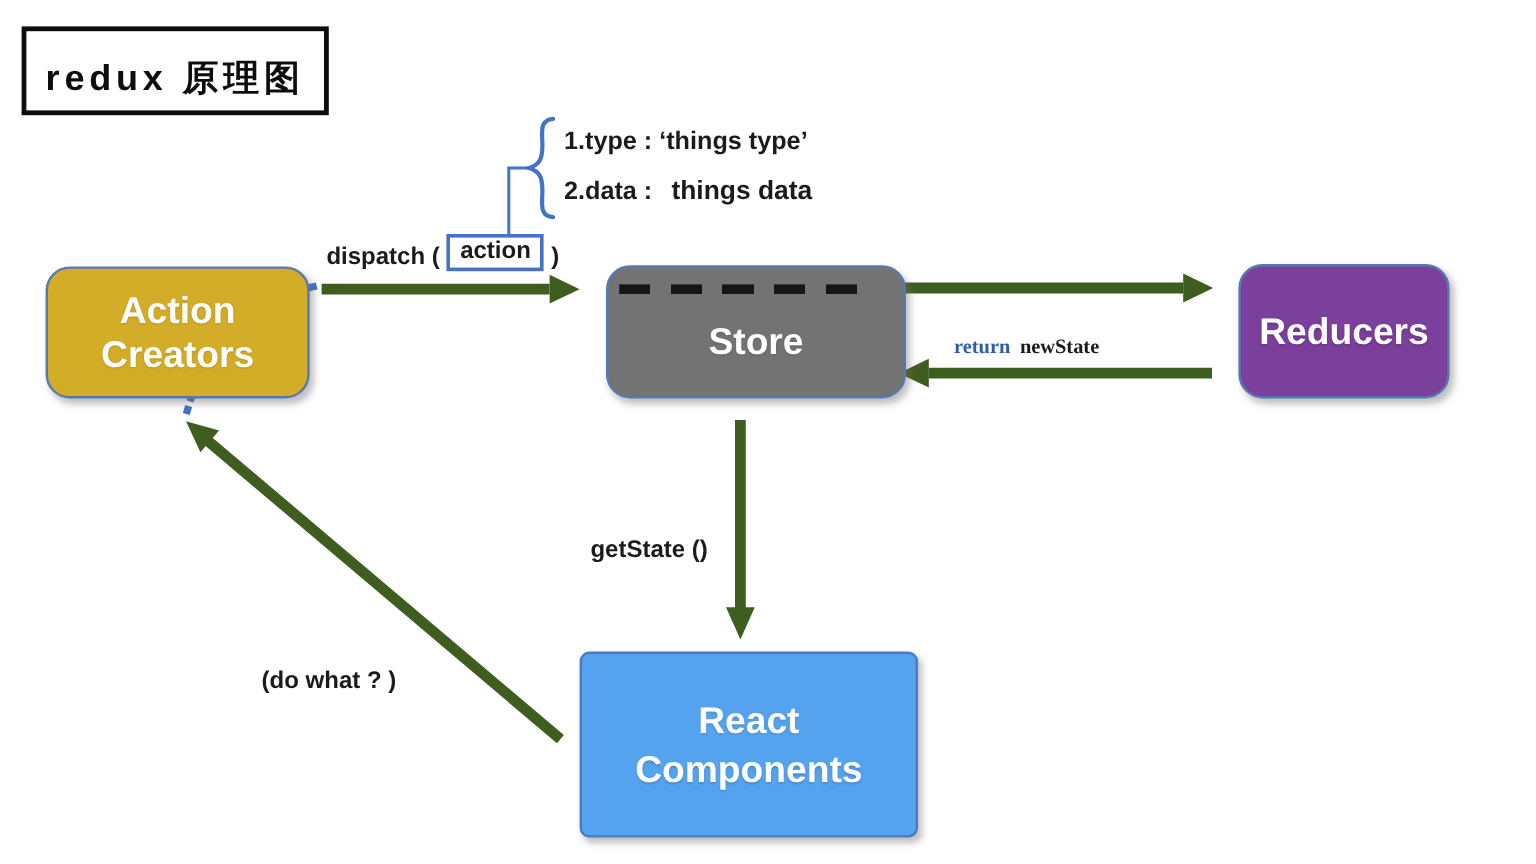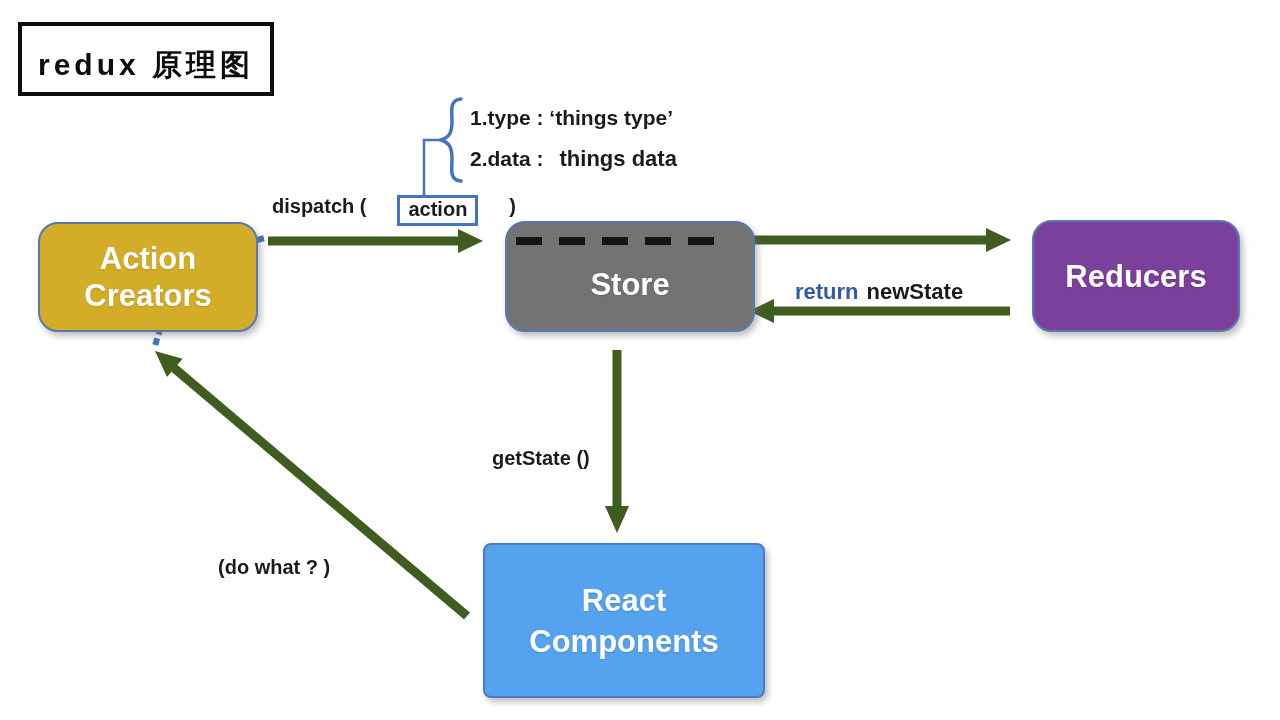--- a/index.html
+++ b/index.html
@@ -33,44 +33,44 @@
     display:flex; flex-direction:column;
     align-items:center; justify-content:center;
     color:#ffffff; font-weight:bold;
     font-size:31px; line-height:37px;
     text-align:center;
     box-shadow:3px 4px 6px rgba(110,110,110,0.45);
     text-shadow:0 1px 2px rgba(0,0,0,0.15);
   }
   .node-action   { left:38px;  top:222px; width:220px; height:110px; background:#d4ad28; }
   .node-store    { left:505px; top:221px; width:250px; height:111px; background:#737373; }
-  .node-reducers { left:1032px;top:220px; width:208px; height:112px; background:#7b3f9c; }
+  .node-reducers { left:1032px;top:220px; width:176px; height:112px; background:#7b3f9c; }
   .node-react    { left:483px; top:543px; width:282px; height:155px; background:#55a3ee;
                    border-radius:8px; line-height:41px; border-color:#4a7ac2; }
   .store-dash {
     position:absolute; left:9px; top:14px; width:208px; height:8px;
     background:repeating-linear-gradient(90deg, #151515 0 26px, transparent 26px 43px);
   }
   .node-store .node-label { padding-top:16px; }
 
   
   .lbl {
     position:absolute;
     font-size:20px; font-weight:bold; color:#1b1b1b;
     white-space:nowrap;
   }
-  .lbl-dispatch { left:272px; top:195px; display:flex; align-items:flex-start;gap:25px; }
+  .lbl-dispatch { left:272px; top:195px; display:flex; align-items:flex-end; }
   .action-box {
     display:inline-block;
     border:3px solid #4472c4;
     padding:0 8px 2px 8px;
     margin:0 6px;
   }
   .lbl-prevstate { left:742px; top:193px; }
-  .lbl-return    { left:795px; top:279px; font-size:22px; }
+  .lbl-return    { left:795px; top:279px; font-size:17px;font-family:Liberation Serif, serif; }
   .return-kw     { color:#2f5ba8; margin-right:8px; }
   .lbl-getstate  { left:492px; top:447px; }
   .lbl-dowhat    { left:218px; top:556px; }
 
   
   .anno { position:absolute; font-size:21px; font-weight:bold; color:#1b1b1b; white-space:nowrap; }
   .anno-line1 { left:470px; top:106px; }
   .anno-line2 { left:470px; top:146px; }
   .anno-value { font-size:22px; margin-left:16px; }
 </style>

